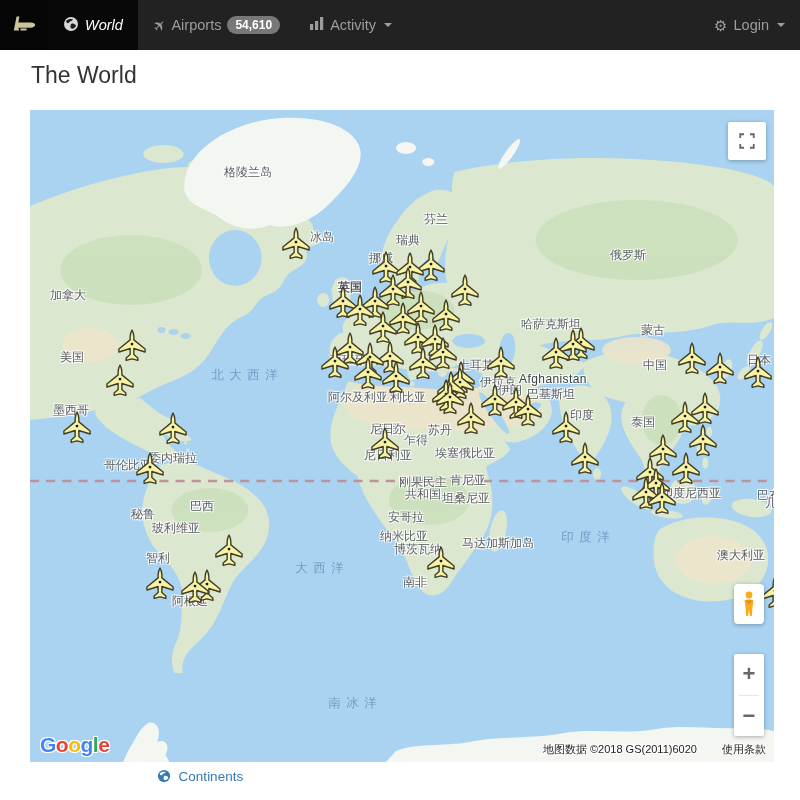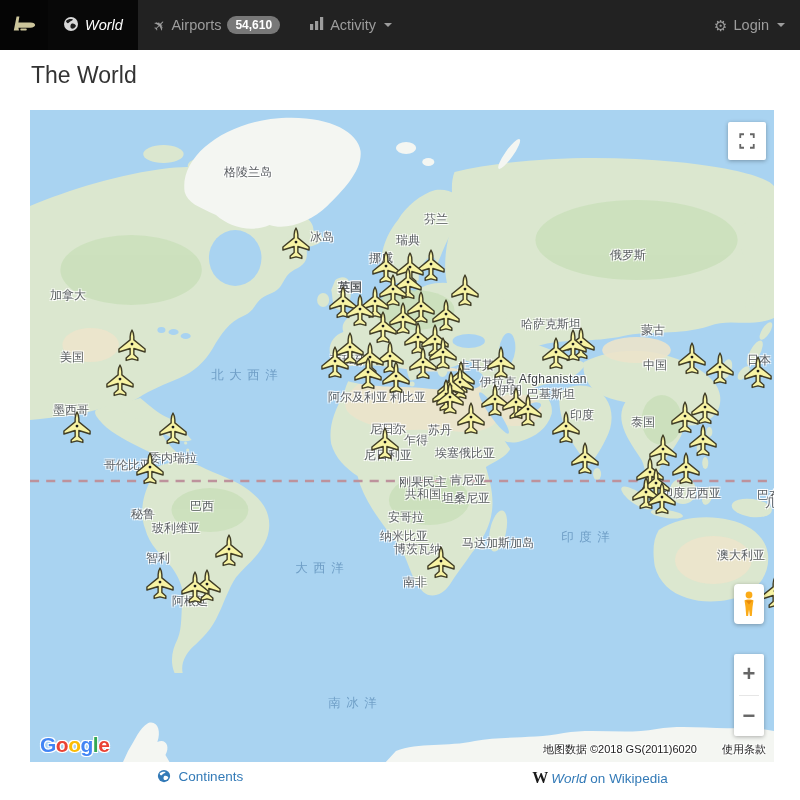--- a/index.html
+++ b/index.html
@@ -692,18 +692,15 @@
     <div class="fcol">
       <a class="flink">
         <span class="ficon">
           <svg width="14" height="14" viewBox="0 0 16 16">
               <circle cx="8" cy="8" r="7" fill="#337ab7"></circle>
               <path d="M3 5 C5 3 8 2.5 10 3.5 C9 5.2 7 5 6 6.5 C5 8 3.5 7 3 5 Z M8.2 8 C10 7 12.5 8 13 10 C12 12 10 13 8.5 12.5 C7 12 7.2 9 8.2 8 Z" fill="#fff"></path>
             </svg>
         </span><span>Continents</span>
       </a>
     </div>
-    <div class="fcol">
-      <span class="wiki-w">W</span><a class="flink"><span class="it">World</span><span> on Wikipedia</span></a>
-    </div>
   </div>
 
 </div>
 
 </body></html>

